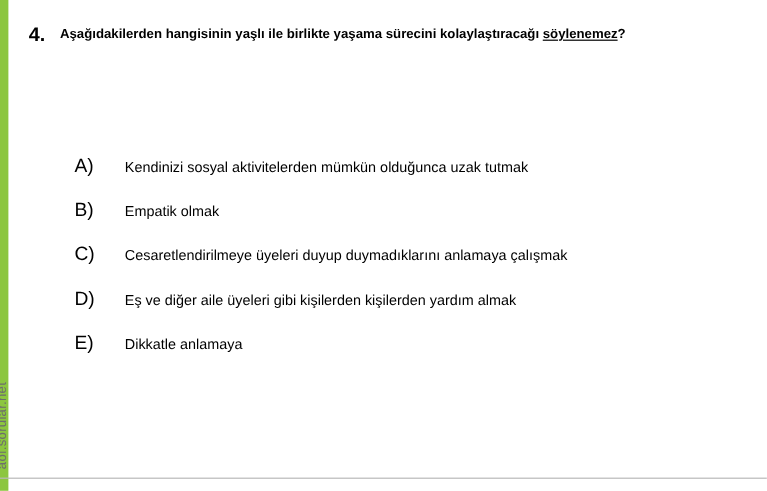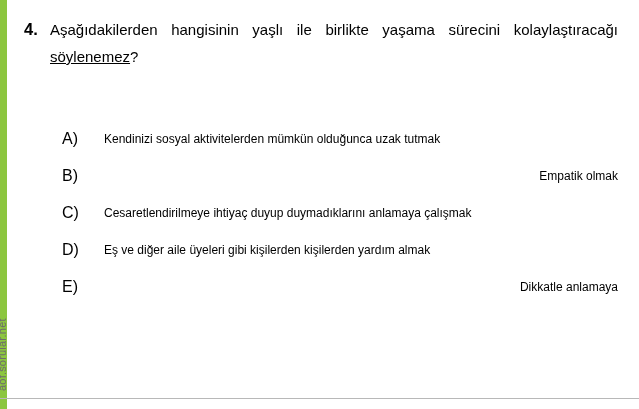--- a/index.html
+++ b/index.html
@@ -80,22 +80,22 @@
     align-items: flex-start;
   }
   .q-num {
     font-size: 16.5px;
     font-weight: bold;
     line-height: 27px;
     width: 26px;
     flex: 0 0 26px;
   }
   .q-text {
-    font-size: 15px;
-    font-weight: normal;
+    font-size: 11px;
+    font-weight: bold;
     line-height: 27px;
     text-align: justify;
     width: 568px;
   }
   .q-text .neg {
     text-decoration: underline;
   }
   
   .options {
     position: absolute;
@@ -114,21 +114,21 @@
     width: 42px;
     flex: 0 0 42px;
   }
   .opt-text {
     font-size: 12px;
     line-height: 26px;
     width: 514px;
     text-align: justify;
   }
   .opt-text.nojust {
-    text-align: right;
+    text-align: left;
   }
 </style>
 </head>
 <body>
 
 <div class="page">
 
   <div class="left-bar"></div>
 
   <div class="content">
@@ -145,21 +145,21 @@
         <div class="opt-text">Kendinizi sosyal aktivitelerden mümkün olduğunca uzak tutmak</div>
       </div>
 
       <div class="option">
         <div class="opt-letter">B)</div>
         <div class="opt-text nojust">Empatik olmak</div>
       </div>
 
       <div class="option">
         <div class="opt-letter">C)</div>
-        <div class="opt-text">Cesaretlendirilmeye ihtiyaç duyup duymadıklarını anlamaya çalışmak</div>
+        <div class="opt-text">Cesaretlendirilmeye üyeleri duyup duymadıklarını anlamaya çalışmak</div>
       </div>
 
       <div class="option">
         <div class="opt-letter">D)</div>
         <div class="opt-text">Eş ve diğer aile üyeleri gibi kişilerden kişilerden yardım almak</div>
       </div>
 
       <div class="option">
         <div class="opt-letter">E)</div>
         <div class="opt-text nojust">Dikkatle anlamaya</div>

